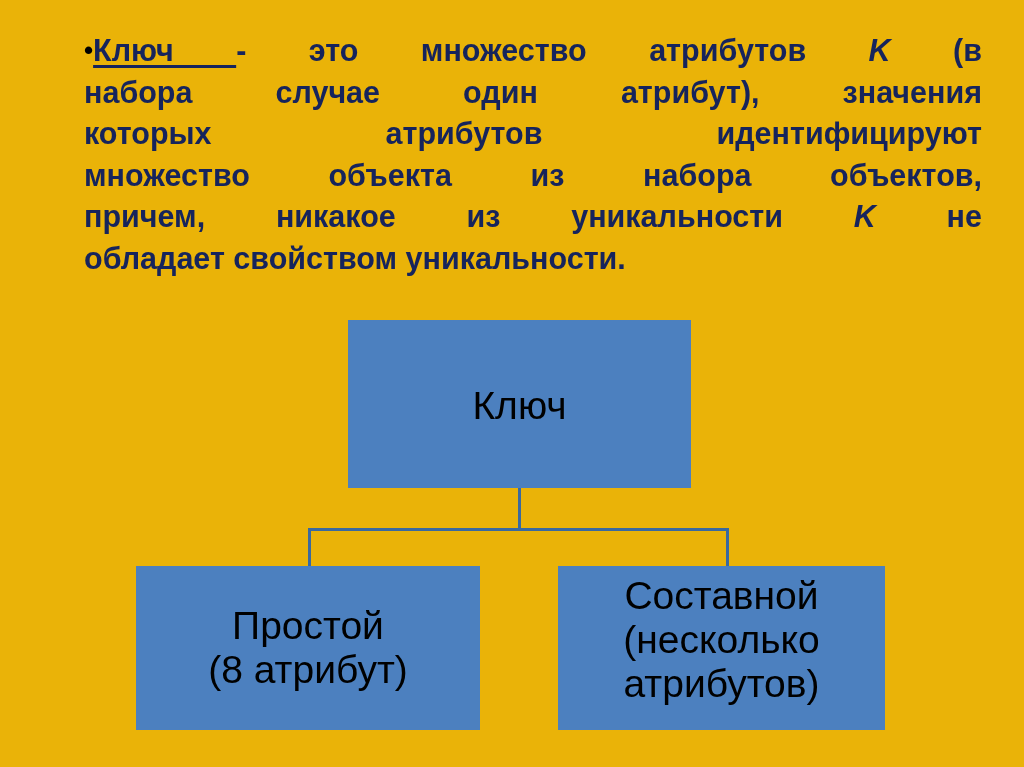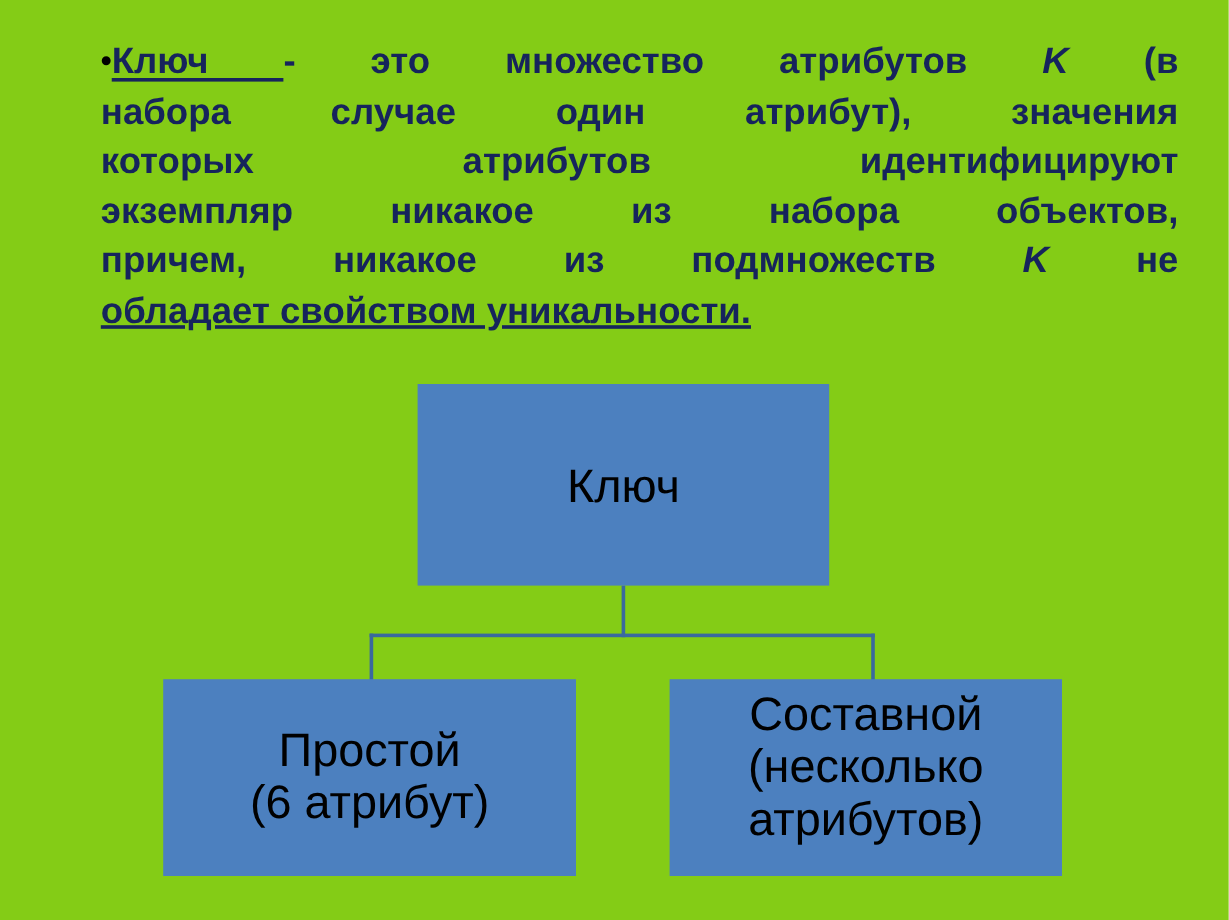--- a/index.html
+++ b/index.html
@@ -9,21 +9,21 @@
     background: #ffffff;
   }
   body {
     font-family: "Liberation Sans", "DejaVu Sans", sans-serif;
   }
 
   #slide {
     position: relative;
     width: 1024px;
     height: 767px;
-    background: #84cc16;
+    background: #eab308;
     overflow: hidden;
   }
 
   
   .text-block {
     position: absolute;
     left: 84px;
     top: 30px;
     width: 898px;
     color: #16245c;
@@ -36,21 +36,20 @@
   
   .jline {
     display: block;
     text-align: justify;
     text-align-last: justify;
     white-space: nowrap;
   }
   .jline.last {
     text-align-last: left;
     white-space: normal;
-    text-decoration: underline;
   }
 
   .bullet {
     color: #000000;
     font-weight: 700;
     font-size: 26px;
     vertical-align: 2px;
   }
   .kw {
     font-weight: 700;
@@ -136,42 +135,42 @@
 <div id="slide">
 
   <div class="text-block">
 
     <div class="jline"><span class="bullet">•</span><span class="kw">Ключ </span><span>- это множество атрибутов </span><span class="kvar">K</span><span> (в</span></div>
 
     <div class="jline">набора случае один атрибут), значения</div>
 
     <div class="jline">которых атрибутов идентифицируют</div>
 
-    <div class="jline">экземпляр никакое из набора объектов,</div>
+    <div class="jline">множество объекта из набора объектов,</div>
 
-    <div class="jline"><span>причем, никакое из подмножеств </span><span class="kvar">K</span><span> не</span></div>
+    <div class="jline"><span>причем, никакое из уникальности </span><span class="kvar">K</span><span> не</span></div>
 
     <div class="jline last">обладает свойством уникальности.</div>
 
   </div>
 
   <div class="diagram">
 
     <div class="conn" id="conn-vert-top"></div>
     <div class="conn" id="conn-horiz"></div>
     <div class="conn" id="conn-vert-left"></div>
     <div class="conn" id="conn-vert-right"></div>
 
     <div class="node" id="node-root">
       <span class="node-label">Ключ</span>
     </div>
 
     <div class="node" id="node-simple">
       <span class="node-label">Простой
-(6 атрибут)</span>
+(8 атрибут)</span>
     </div>
 
     <div class="node" id="node-composite">
       <span class="node-label">Составной
 (несколько
 атрибутов)</span>
     </div>
 
   </div>
 

